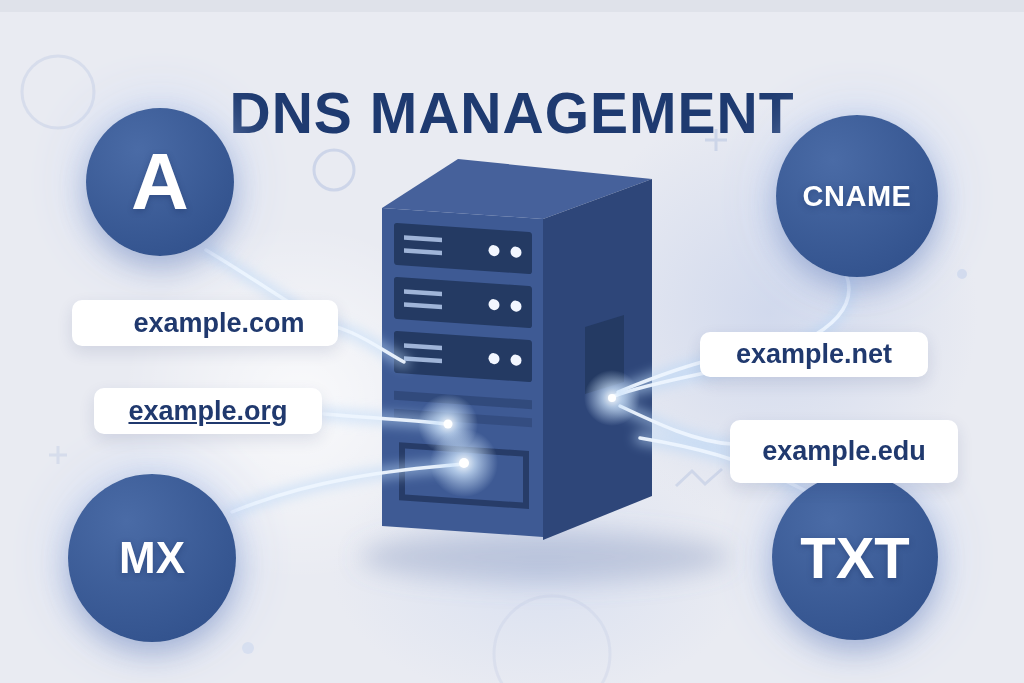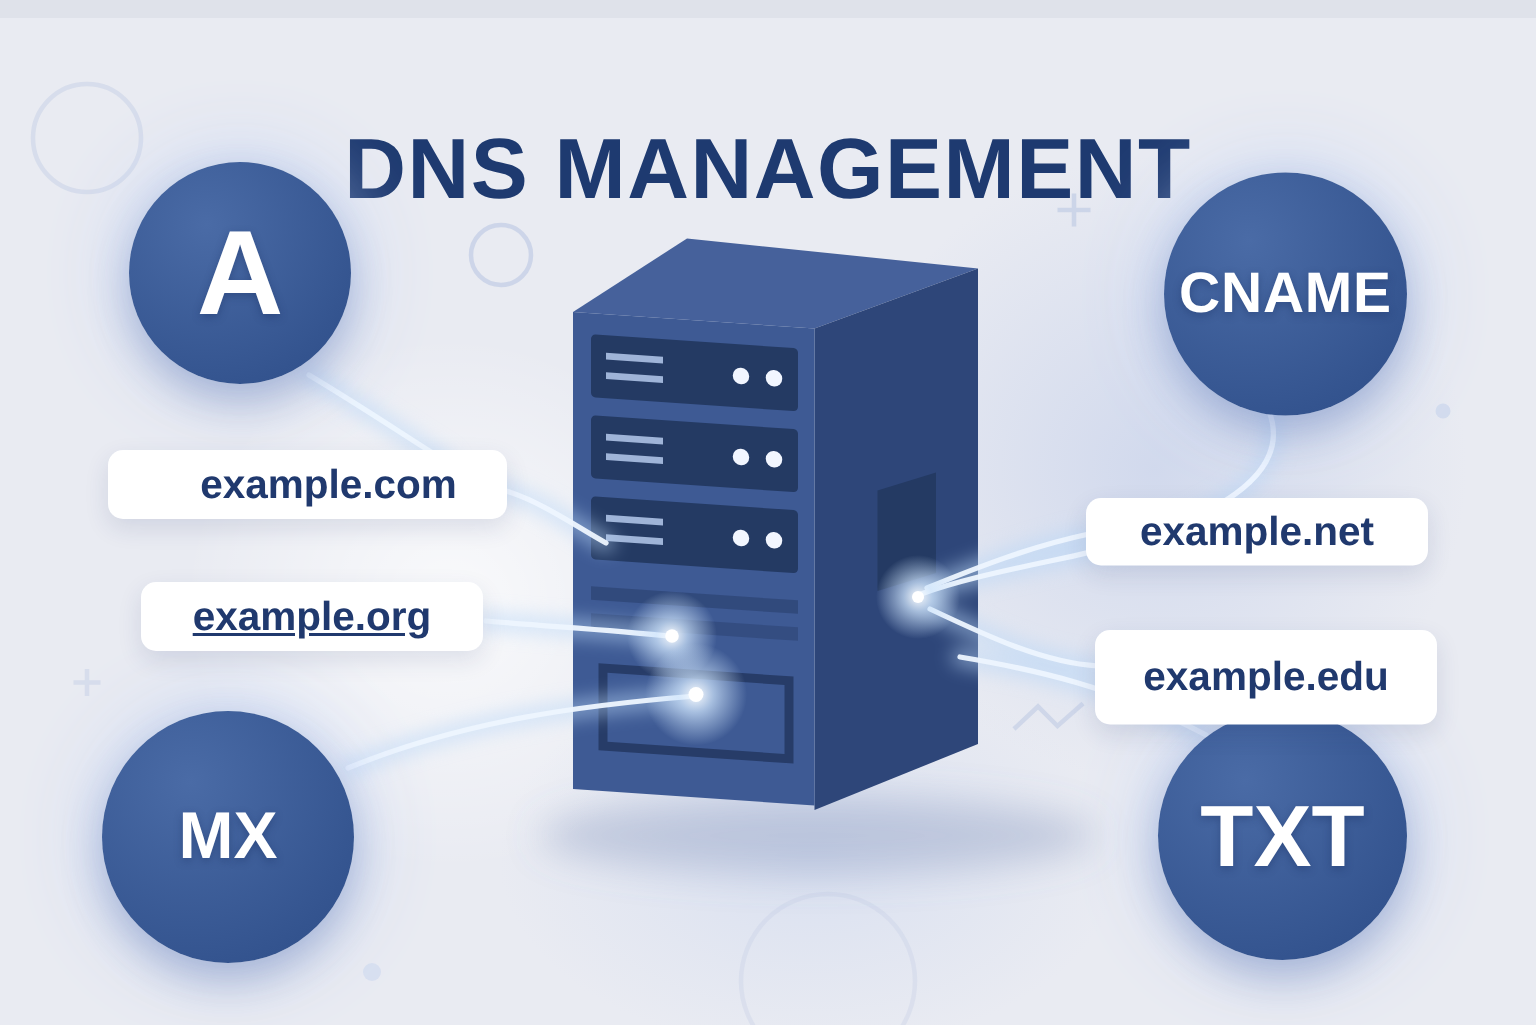--- a/index.html
+++ b/index.html
@@ -31,36 +31,36 @@
 
   .badge{
     position:absolute;border-radius:50%;
     display:flex;align-items:center;justify-content:center;
     color:var(--badge-text,#ffffff);font-weight:700;
     background:radial-gradient(circle at 35% 28%, var(--badge-light,#4a6ba6), var(--badge,#33538e) 78%);
     box-shadow:0 12px 28px rgba(40,70,140,.28), 0 0 55px rgba(195,212,245,.95);
     text-shadow:0 2px 6px rgba(20,40,90,.35);
   }
   .badge.a    {left:86px; top:96px; width:148px;height:148px;font-size:80px;}
-  .badge.cname{left:776px;top:103px;width:162px;height:162px;font-size:38px;letter-spacing:.5px;}
+  .badge.cname{left:776px;top:103px;width:162px;height:162px;font-size:29px;letter-spacing:.5px;}
   .badge.mx   {left:68px; top:462px;width:168px;height:168px;font-size:44px;}
   .badge.txt  {left:772px;top:462px;width:166px;height:166px;font-size:58px;}
 
   .pill{
     position:absolute;
     display:flex;align-items:center;justify-content:center;
     background:var(--pill-bg,#ffffff);
     color:var(--pill-text,#20396e);
     font-size:27px;font-weight:700;
     border-radius:10px;
     box-shadow:0 6px 16px rgba(30,50,110,.12);
   }
   .pill.com{left:72px; top:288px;width:238px;height:46px;padding-left:28px;}
   .pill.org{left:94px; top:376px;width:228px;height:46px;text-decoration:underline;}
-  .pill.net{left:724px;top:320px;width:228px;height:45px;}
+  .pill.net{left:700px;top:320px;width:228px;height:45px;}
   .pill.edu{left:730px;top:408px;width:228px;height:63px;}
 
   svg.scene{position:absolute;left:0;top:0;width:1024px;height:683px;}
 </style>
 </head>
 <body>
 
 <div class="stage">
 
   <div class="blob b1"></div>

